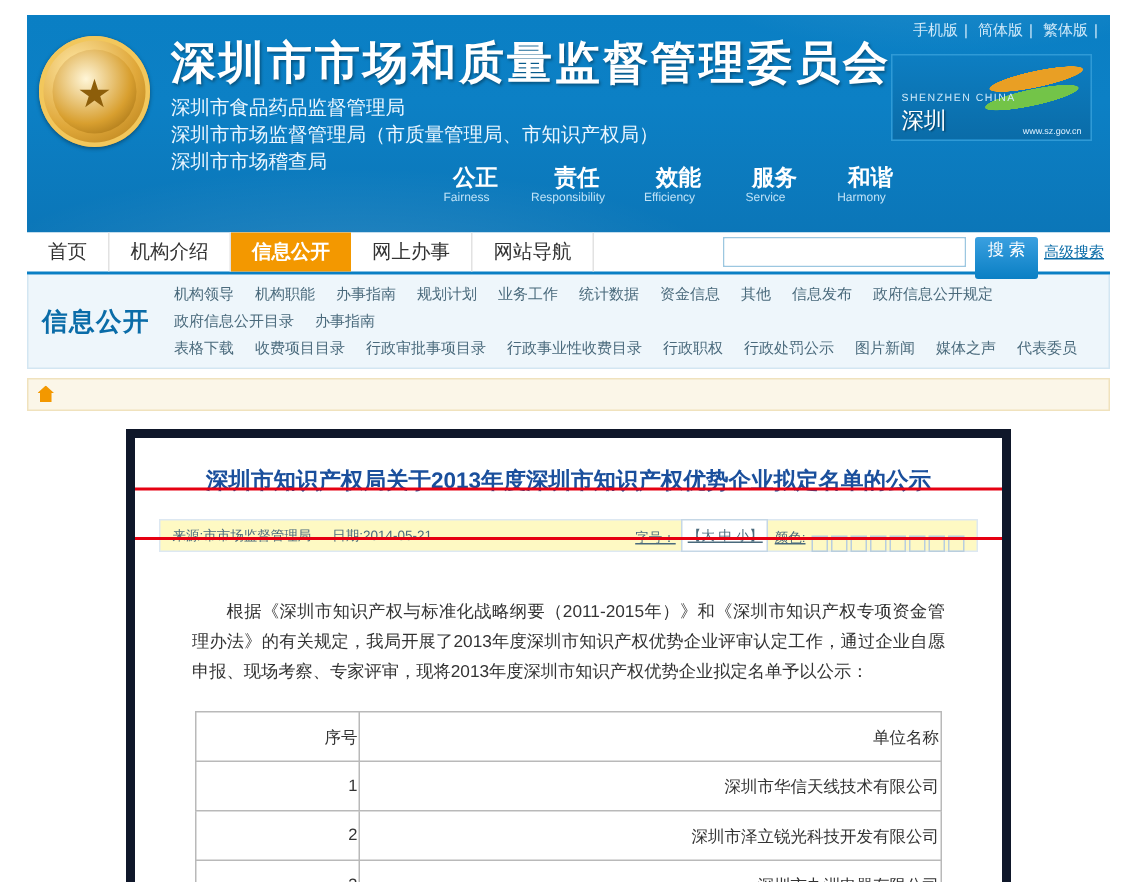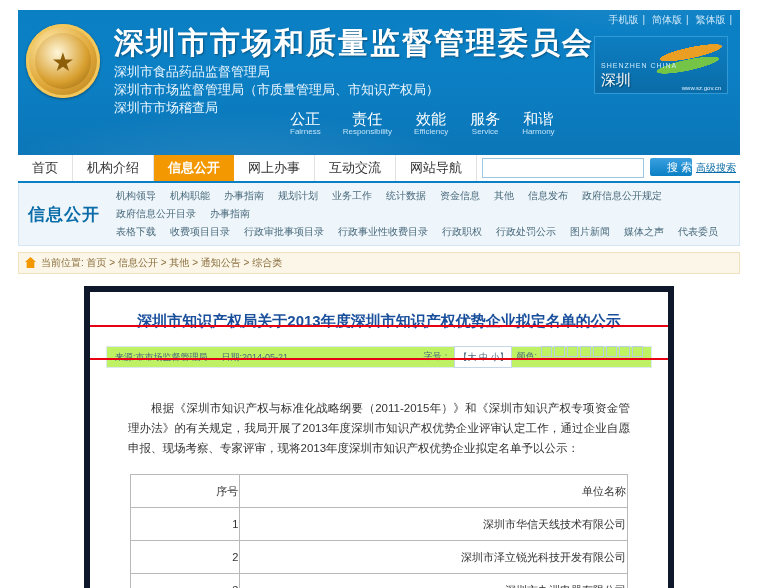--- a/index.html
+++ b/index.html
@@ -49,21 +49,21 @@
     font-size:30px;font-weight:bold;letter-spacing:2px;
     text-shadow:1px 1px 2px rgba(0,0,0,.35);
     line-height:34px;
   }
   .sub-lines{margin-top:3px;}
   .sub-lines div{font-size:13px;line-height:18px;color:#eaf6ff;}
   .values{
     position:absolute;left:272px;top:100px;display:flex;gap:22px;color:#fff;
   }
   .values .v{text-align:center;}
-  .values .cn{font-size:15px;font-weight:normal;line-height:17px;}
+  .values .cn{font-size:15px;font-weight:bold;line-height:17px;margin-left:12px;}
   .values .en{font-size:8px;color:#bfe2f7;line-height:10px;}
 
   .sz-logo{
     position:absolute;right:12px;top:26px;width:132px;height:56px;
     background:linear-gradient(180deg,#0d7ec2,#0a6ca8);
     border:1px solid #2f9ad6;
     overflow:hidden;
   }
   .sz-logo .cn{
     position:absolute;left:6px;top:6px;color:#fff;font-size:15px;font-weight:normal;
@@ -93,21 +93,21 @@
   .nav .item.active{background:#f39800;color:#fff;font-weight:bold;border-right:none;}
   .nav .searchbox{
     position:absolute;right:96px;top:3px;width:160px;height:18px;
     border:1px solid #9cc7e0;background:#fff;
   }
   .nav .searchbox input{
     width:100%;height:100%;border:0;outline:0;font-size:11px;padding:0 4px;box-sizing:border-box;
     font-family:"Liberation Sans",sans-serif;
   }
   .nav .searchbtn{
-    position:absolute;right:48px;top:3px;width:42px;height:18px;line-height:18px;text-align:right;
+    position:absolute;right:48px;top:3px;width:42px;height:28px;line-height:18px;text-align:center;
     background:linear-gradient(180deg,#3aa0e0,#0a7fc4);color:#fff;font-size:11px;cursor:pointer;
     border-radius:2px;
   }
   .nav .advsearch{
     position:absolute;right:4px;top:6px;font-size:10px;color:#0a6ca8;text-decoration:underline;cursor:pointer;
   }
 
   
   .subnav{
     margin:0 18px;background:#eef6fb;border:1px solid #d3e6f2;border-top:none;
@@ -137,27 +137,27 @@
   
   .article{
     margin:12px 84px 0 84px;background:#fff;border:6px solid #0f172a;
     height:300px;overflow:hidden;position:relative;
   }
   .art-title{
     text-align:center;color:#1a4f9c;font-size:15px;font-weight:bold;
     padding:18px 20px 10px 20px;line-height:22px;
   }
   .art-meta{
-    margin:4px 16px 0 16px;background:#bef264;border:1px solid #dde8f2;
+    margin:4px 16px 0 16px;background:#fef9c3;border:1px solid #dde8f2;
     height:20px;line-height:20px;font-size:9px;color:#4a6a7c;
     display:flex;align-items:center;padding:0 8px;
   }
   .art-meta .left{flex:none;}
   .art-meta .spacer{flex:1;}
-  .art-meta .right{display:flex;align-items:flex-start;gap:4px;}
+  .art-meta .right{display:flex;align-items:flex-end;gap:4px;text-decoration:underline;}
   .art-meta .sizes{border:1px solid #c5d7e6;background:#fff;padding:0 3px;font-size:9px;}
   .swatches{display:inline-flex;gap:2px;}
   .swatches i{width:9px;height:9px;border:1px solid #b9cede;display:inline-block;}
 
   .art-body{padding:14px 22px 0 22px;font-size:11.5px;line-height:20px;color:#333;text-align:justify;}
   .art-body p{margin:16px;text-indent:2em;}
 
   
   .tbl-wrap{margin:14px 40px 0 40px;}
   table.t{
@@ -231,21 +231,20 @@
       <div class="en">SHENZHEN CHINA</div>
       <div class="url">www.sz.gov.cn</div>
     </div>
   </div>
 
   <div class="nav">
     <div class="item">首页</div>
     <div class="item">机构介绍</div>
     <div class="item active">信息公开</div>
     <div class="item">网上办事</div>
-    <div class="item">互动交流</div>
     <div class="item">网站导航</div>
 
     <div class="searchbox">
       <input type="text" placeholder="" style="">
     </div>
     <div class="searchbtn">搜 索</div>
     <div class="advsearch">高级搜索</div>
   </div>
 
   <div class="subnav">
@@ -274,21 +273,20 @@
         <span class="lk">行政处罚公示</span>
         <span class="lk">图片新闻</span>
         <span class="lk">媒体之声</span>
         <span class="lk">代表委员</span>
       </div>
     </div>
   </div>
 
   <div class="crumb">
     <span class="home-icon"></span>
-    <span>当前位置: 首页 &gt; 信息公开 &gt; 其他 &gt; 通知公告 &gt; 综合类</span>
   </div>
 
   <div class="article">
     <div class="art-title">深圳市知识产权局关于2013年度深圳市知识产权优势企业拟定名单的公示</div>
 
     <div class="art-meta">
       <span class="left">来源:</span>
       <span class="left">市市场监督管理局</span>
       <span class="left" style="padding-left:14px">日期:</span>
       <span class="left">2014-05-21</span>

